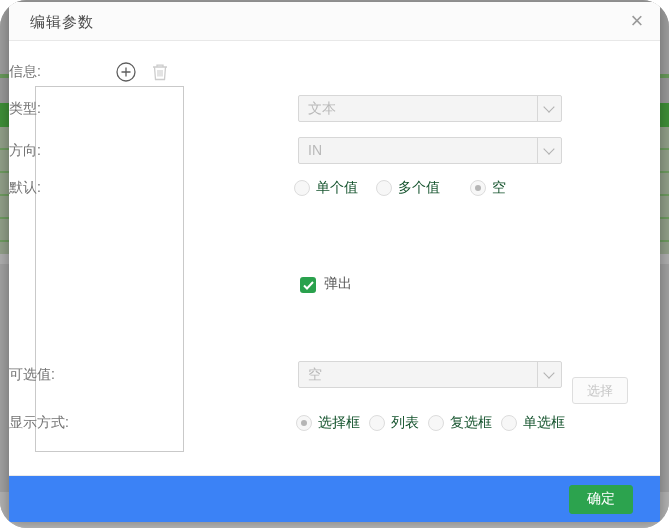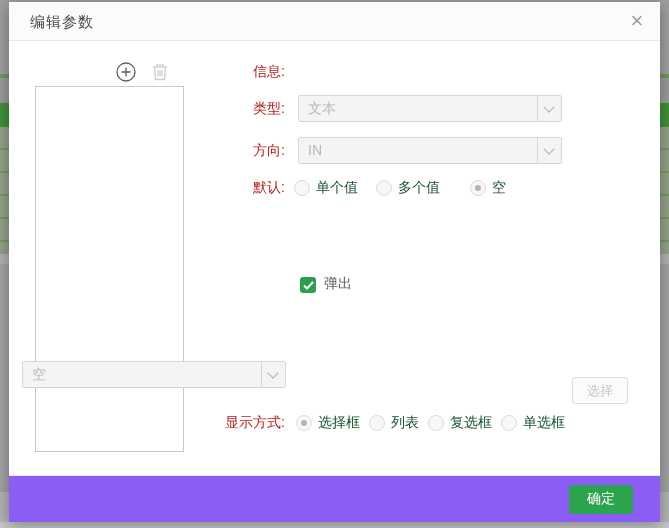--- a/index.html
+++ b/index.html
@@ -1,17 +1,17 @@
 <!DOCTYPE html>
 <html><head>
 <meta charset="utf-8">
 <style>
   html,body{margin:0;padding:0;}
   body{font-family:"Liberation Sans","DejaVu Sans",sans-serif;}
-  .stage{position:relative;width:669px;height:528px;overflow:hidden;background:#a2a2a2;}
+  .stage{position:relative;width:669px;height:528px;overflow:hidden;background:#a2a2a2;border-radius:27px;}
 
   
   .backdrop{position:absolute;inset:0;
     background:linear-gradient(to bottom,
       #9f9f9f 0,#9f9f9f 74px,
       #699b5b 74px,#699b5b 78px,
       #9a9a9a 78px,#9a9a9a 103px,
       #3f9038 103px,#3f9038 127px,
       #93a18a 127px,#93a18a 254px,
       #b0b0b0 254px,#b0b0b0 264px,
@@ -34,21 +34,21 @@
 
   
   .icon-btn{position:absolute;width:22px;height:22px;cursor:pointer;}
   .icon-add{left:106px;top:20px;}
   .icon-trash{left:141px;top:21px;}
   .param-list{position:absolute;left:26px;top:45px;width:147px;height:364px;
     border:1px solid #c9c9c9;background:#fff;}
 
   
   .form-row{position:absolute;left:0;display:flex;align-items:center;height:27px;}
-  .form-label{display:inline-block;width:276px;text-align:right;font-size:14px;color:#b91c1c;flex:none;}
+  .form-label{display:inline-block;width:276px;text-align:left;font-size:14px;color:#737373;flex:none;}
   .select{position:relative;margin-left:13px;width:262px;height:25px;border:1px solid #d7d7d7;
     border-radius:2px;background:#f4f4f4;}
   .select-value{position:absolute;left:9px;top:4px;font-size:14px;color:#b9b9b9;}
   .select-arrow{position:absolute;right:0;top:0;bottom:0;width:23px;border-left:1px solid #d7d7d7;}
   .select-arrow::after{content:"";position:absolute;left:7px;top:7px;width:7px;height:7px;
     border-right:1px solid #b0b0b0;border-bottom:1px solid #b0b0b0;transform:rotate(45deg);}
 
   .radio-group{display:flex;align-items:center;}
   .radio{display:inline-flex;align-items:center;cursor:default;}
   .radio-circle{display:inline-block;width:14px;height:14px;border:1px solid #dcdcdc;border-radius:50%;
@@ -59,21 +59,21 @@
 
   .checkbox-row{position:absolute;display:flex;align-items:flex-end;cursor:pointer;}
   .checkbox-box{width:16px;height:16px;border-radius:3px;background:#2aa14d;display:inline-flex;
     align-items:center;justify-content:center;flex:none;}
   .checkbox-text{font-size:14px;color:#575757;margin-left:8px;}
 
   .select-btn{position:absolute;left:563px;top:336px;width:56px;height:27px;border:1px solid #dedede;
     border-radius:3px;background:#fbfbfb;color:#c6c6c6;font-size:13px;font-family:inherit;}
 
   
-  .modal-footer{position:absolute;left:0;right:0;bottom:0;height:47px;background:#8b5cf6;
+  .modal-footer{position:absolute;left:0;right:0;bottom:0;height:47px;background:#3b82f6;
     border-top:1px solid #eaeaea;display:flex;align-items:center;justify-content:flex-end;
     padding-right:27px;box-sizing:border-box;}
   .btn{height:29px;border-radius:3px;font-size:14px;font-family:inherit;cursor:pointer;}
   .btn-ok{width:64px;background:#2ca34e;border:1px solid #2ca34e;color:#fff;}
   .btn-cancel{width:70px;background:#fff;border:1px solid #d9d9d9;color:#555;}
 </style>
 </head>
 <body>
 
 <div class="stage">
@@ -145,20 +145,21 @@
       <label class="checkbox-row checked" style="left:291px;top:234px">
         <span class="checkbox-box">
           <svg width="11" height="9" viewBox="0 0 11 9">
             <polyline points="1,4.5 4,7.5 10,1" fill="none" stroke="#ffffff" stroke-width="2"></polyline>
           </svg>
         </span>
         <span class="checkbox-text">弹出</span>
       </label>
 
       <div class="form-row" style="top:320px">
+        <span class="form-label">可选值:</span>
         <div class="select">
           <span class="select-value">空</span>
           <span class="select-arrow"></span>
         </div>
       </div>
       <button class="select-btn">选择</button>
 
       <div class="form-row" style="top:368px">
         <span class="form-label">显示方式:</span>
         <div class="radio-group" style="margin-left:11px">

